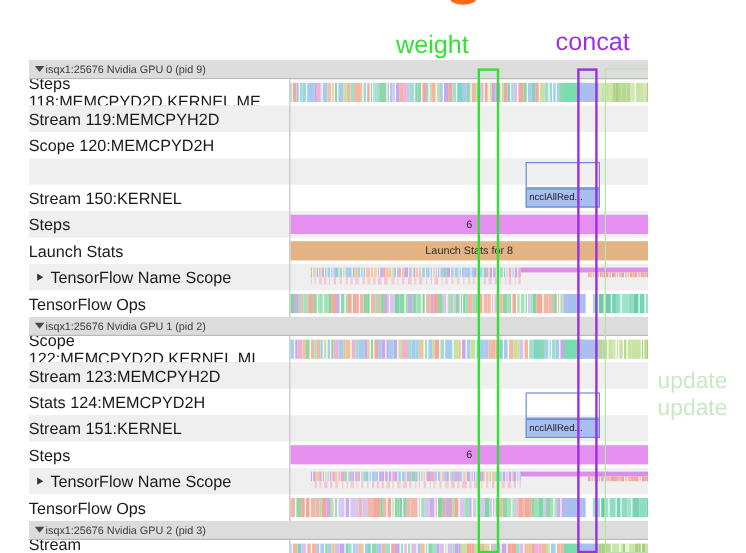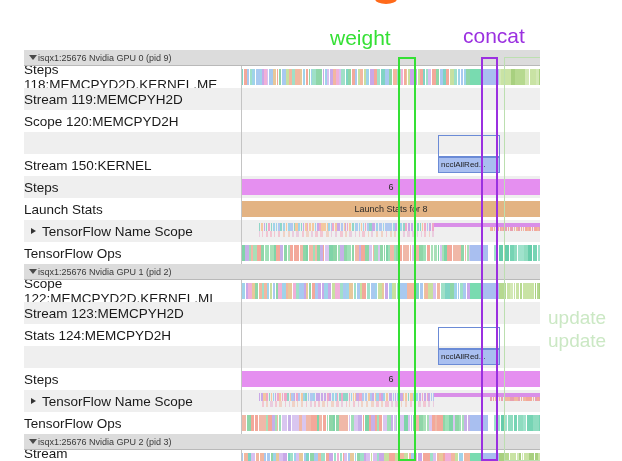--- a/index.html
+++ b/index.html
@@ -581,20 +581,23 @@
         <div class="lane"></div>
       </div>
       <div class="row">
         <div class="label">
           <span>Stats 124:MEMCPYD2H</span>
         </div>
         <div class="divider"></div>
         <div class="lane"></div>
       </div>
       <div class="row alt">
+        <div class="label">
+          <span>Stream 151:KERNEL</span>
+        </div>
         <div class="divider"></div>
         <div class="lane">
           <div class="nccl-box" style="left: 196px; width: 62px;">ncclAllRed...</div>
           <div class="nccl-outline" style="left: 196px; top: -19px; width: 62px; height: 22px;"></div>
         </div>
       </div>
       <div class="row">
         <div class="label">
           <span>Steps</span>
         </div>

